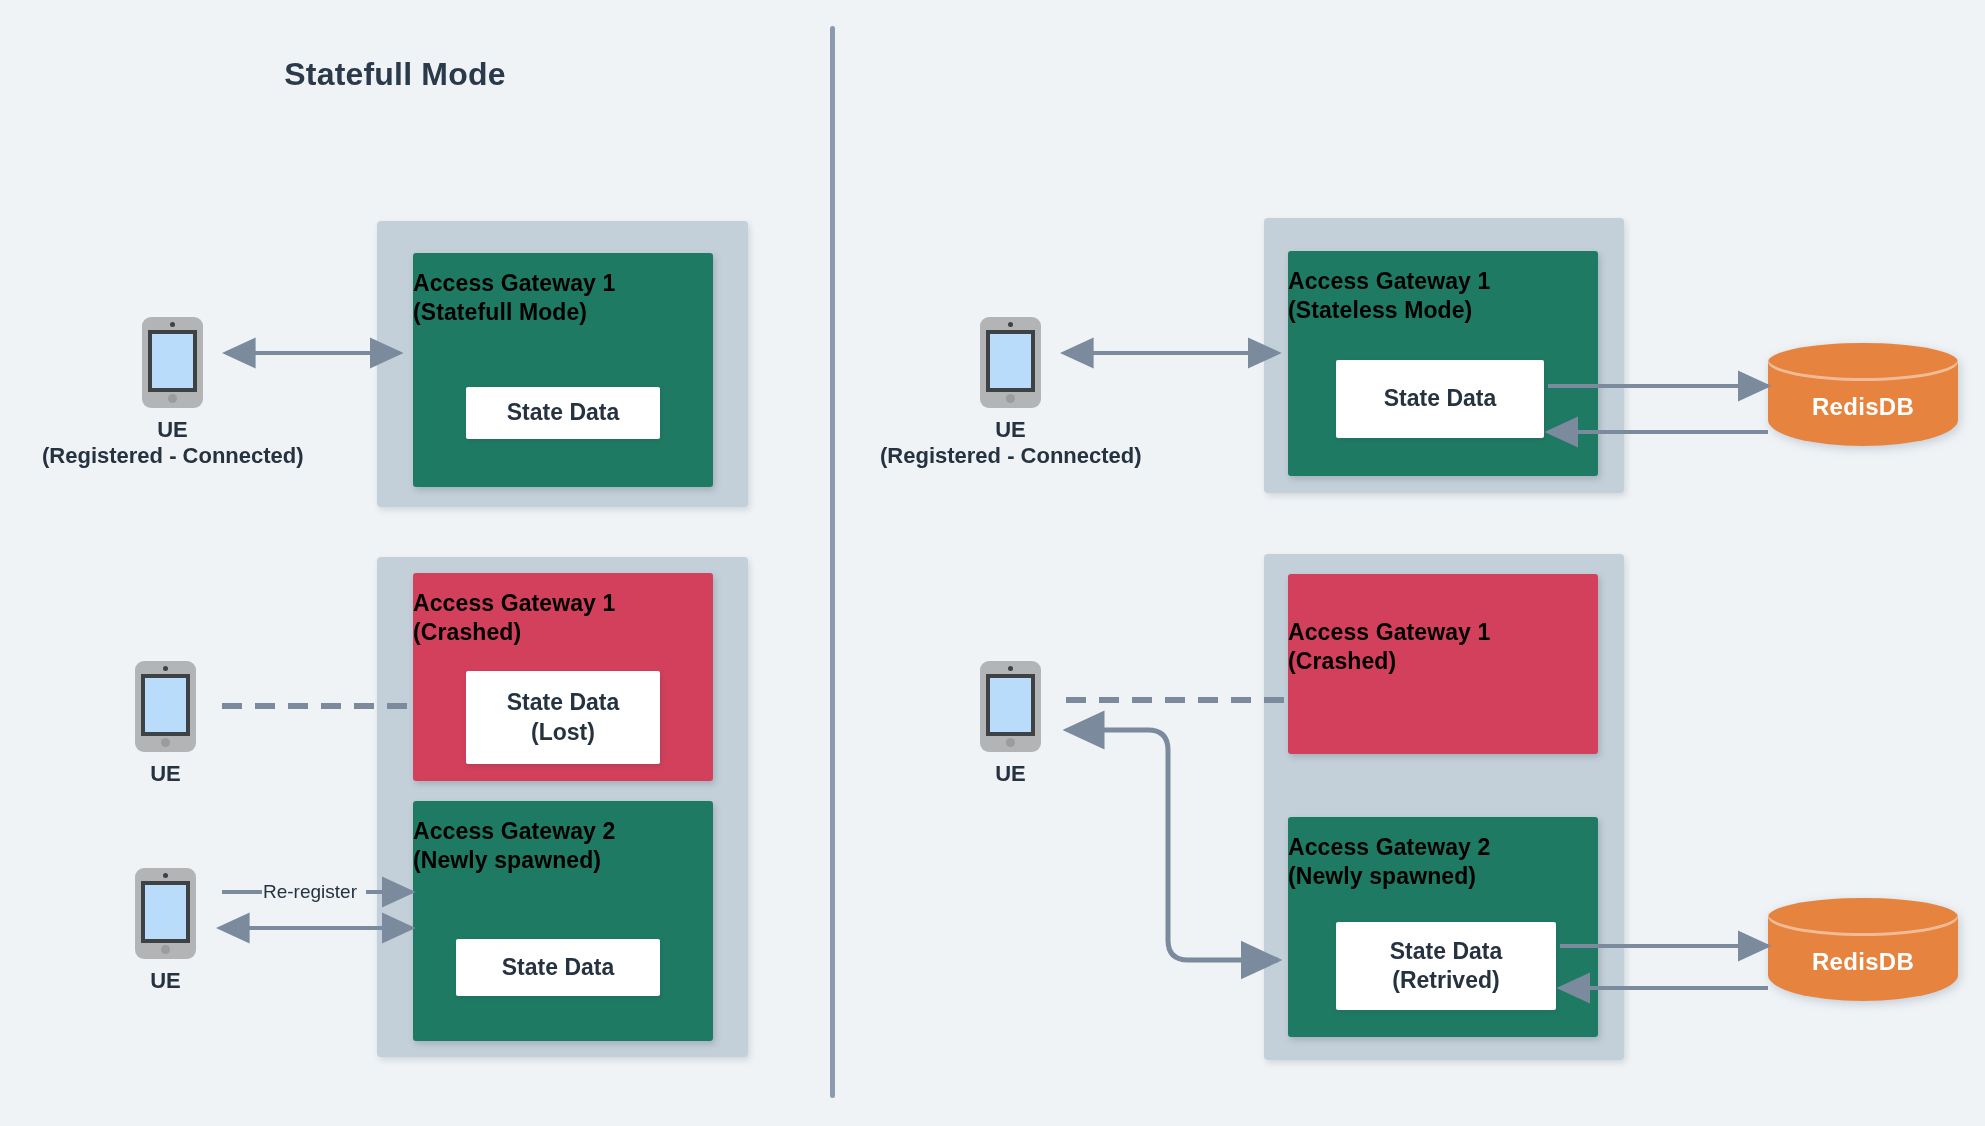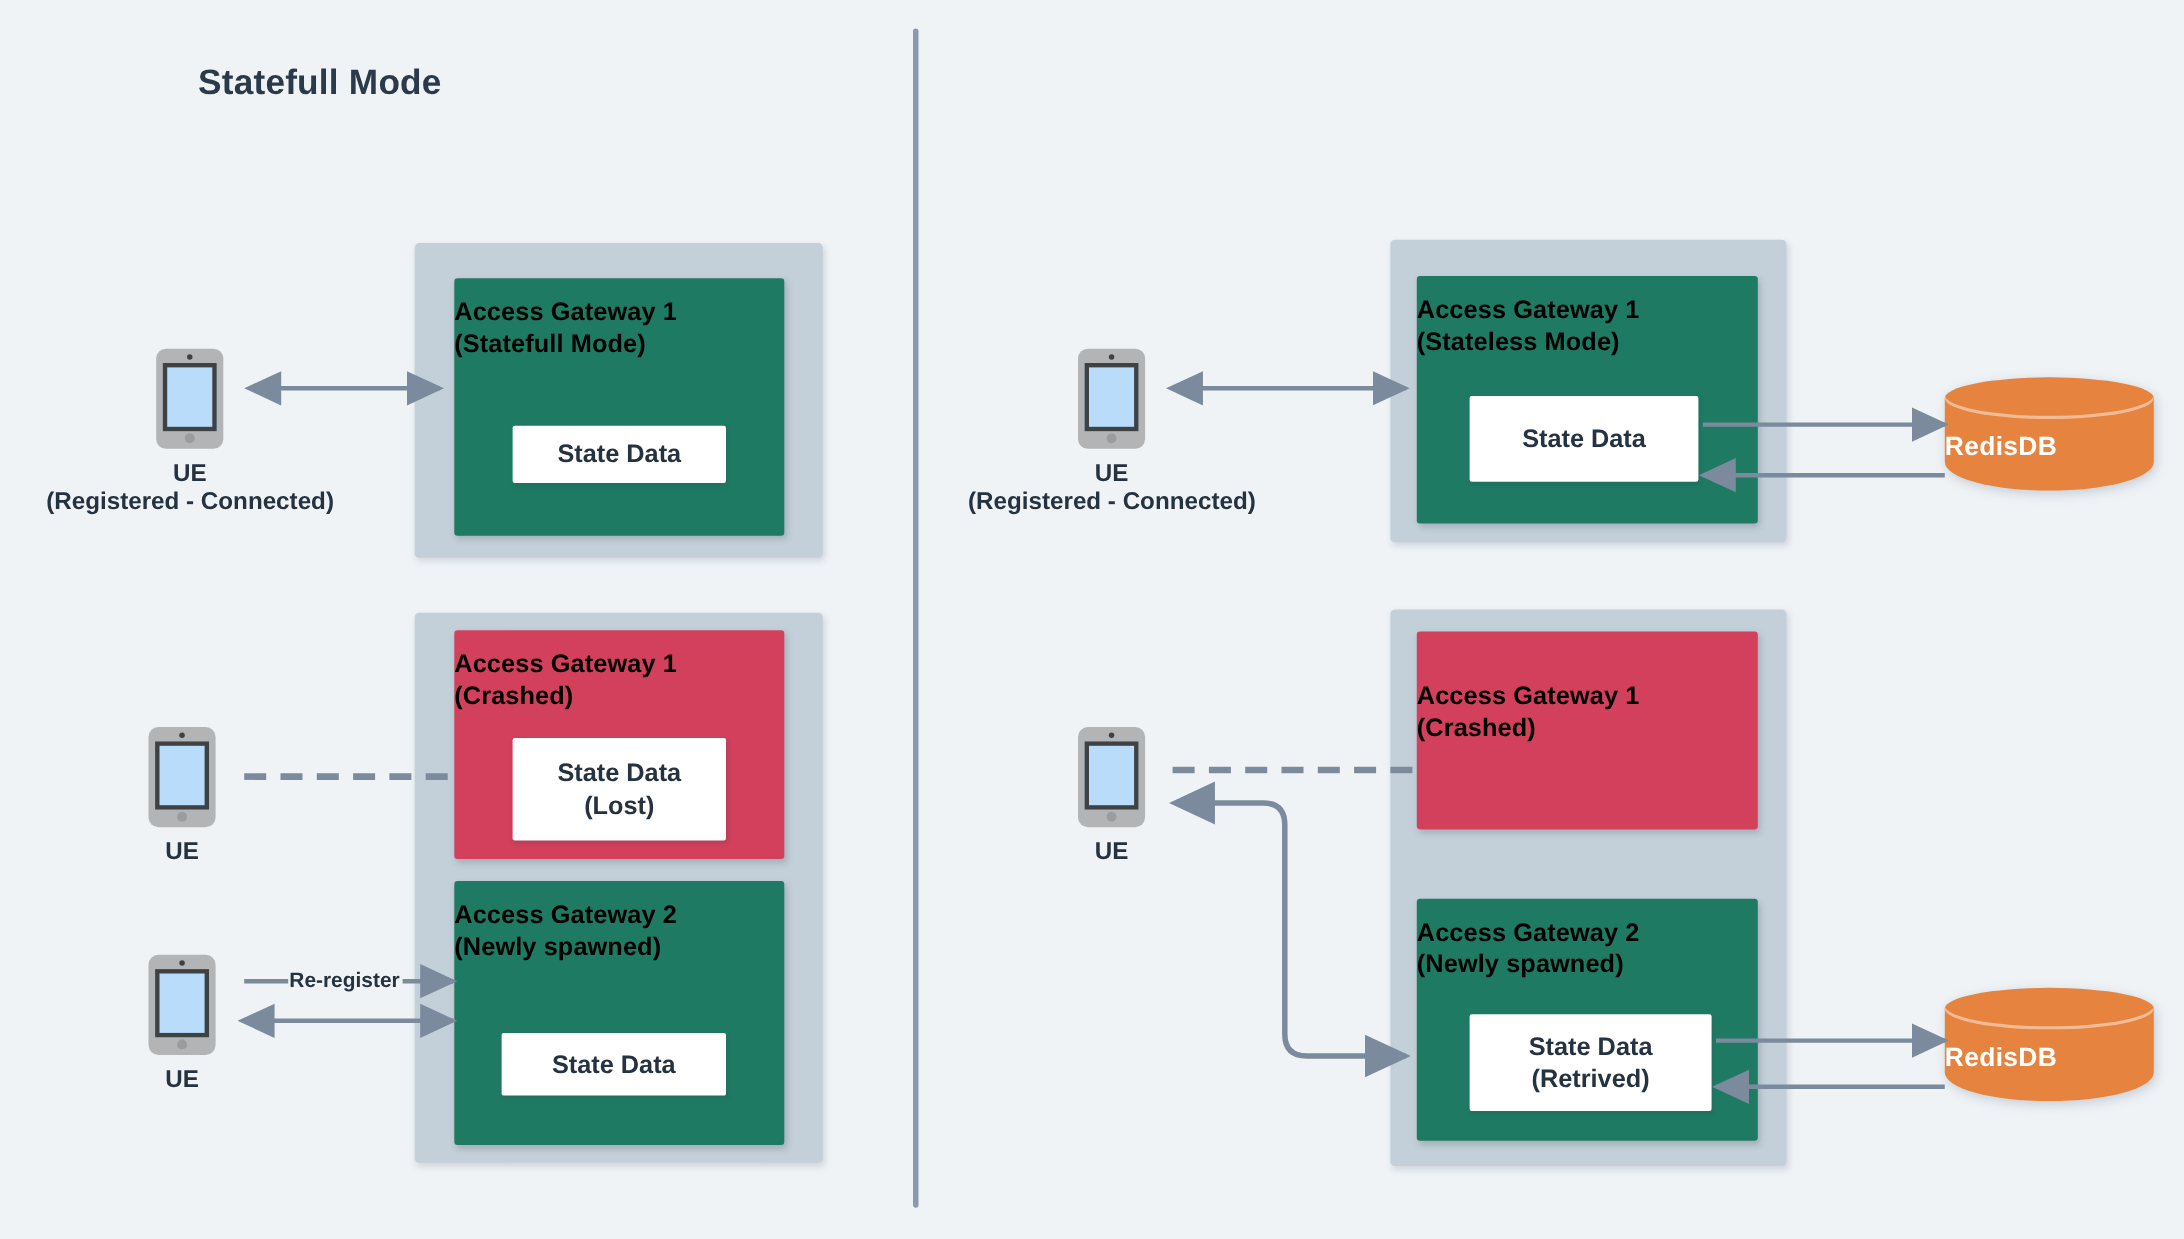--- a/index.html
+++ b/index.html
@@ -16,20 +16,21 @@
     overflow: hidden;
   }
 
   
   .mode-title {
     position: absolute;
     font-size: 32px;
     font-weight: bold;
     color: #2b3a4a;
     letter-spacing: 0.2px;
+    text-align: center;
     white-space: nowrap;
   }
   #title-statefull { left: 180px; top: 56px; width: 430px; }
   #title-stateless { left: 1100px; top: 56px; width: 430px; }
 
   
   #divider {
     position: absolute;
     left: 830px;
     top: 26px;
@@ -158,38 +159,39 @@
     left: 0; top: 0;
     width: 190px; height: 38px;
     border-radius: 50%;
     background: #e6833f;
     box-shadow: inset 0 -3px 0 0 rgba(255,255,255,0.45);
   }
   .db-label {
     position: absolute;
     left: 0; top: 50px;
     width: 190px;
+    text-align: center;
     font-size: 24px;
     font-weight: bold;
     color: #ffffff;
     letter-spacing: 0.3px;
   }
 
   
   #wires {
     position: absolute;
     left: 0; top: 0;
     width: 1985px; height: 1126px;
     pointer-events: none;
   }
 
   .conn-label {
     position: absolute;
     font-size: 19px;
-    font-weight: bold;
+    font-weight: normal;
     color: #25323f;
     white-space: nowrap;
     background: #eff3f6;
     padding: 0 4px;
   }
 </style>
 </head>
 <body>
 
 <div id="canvas">

